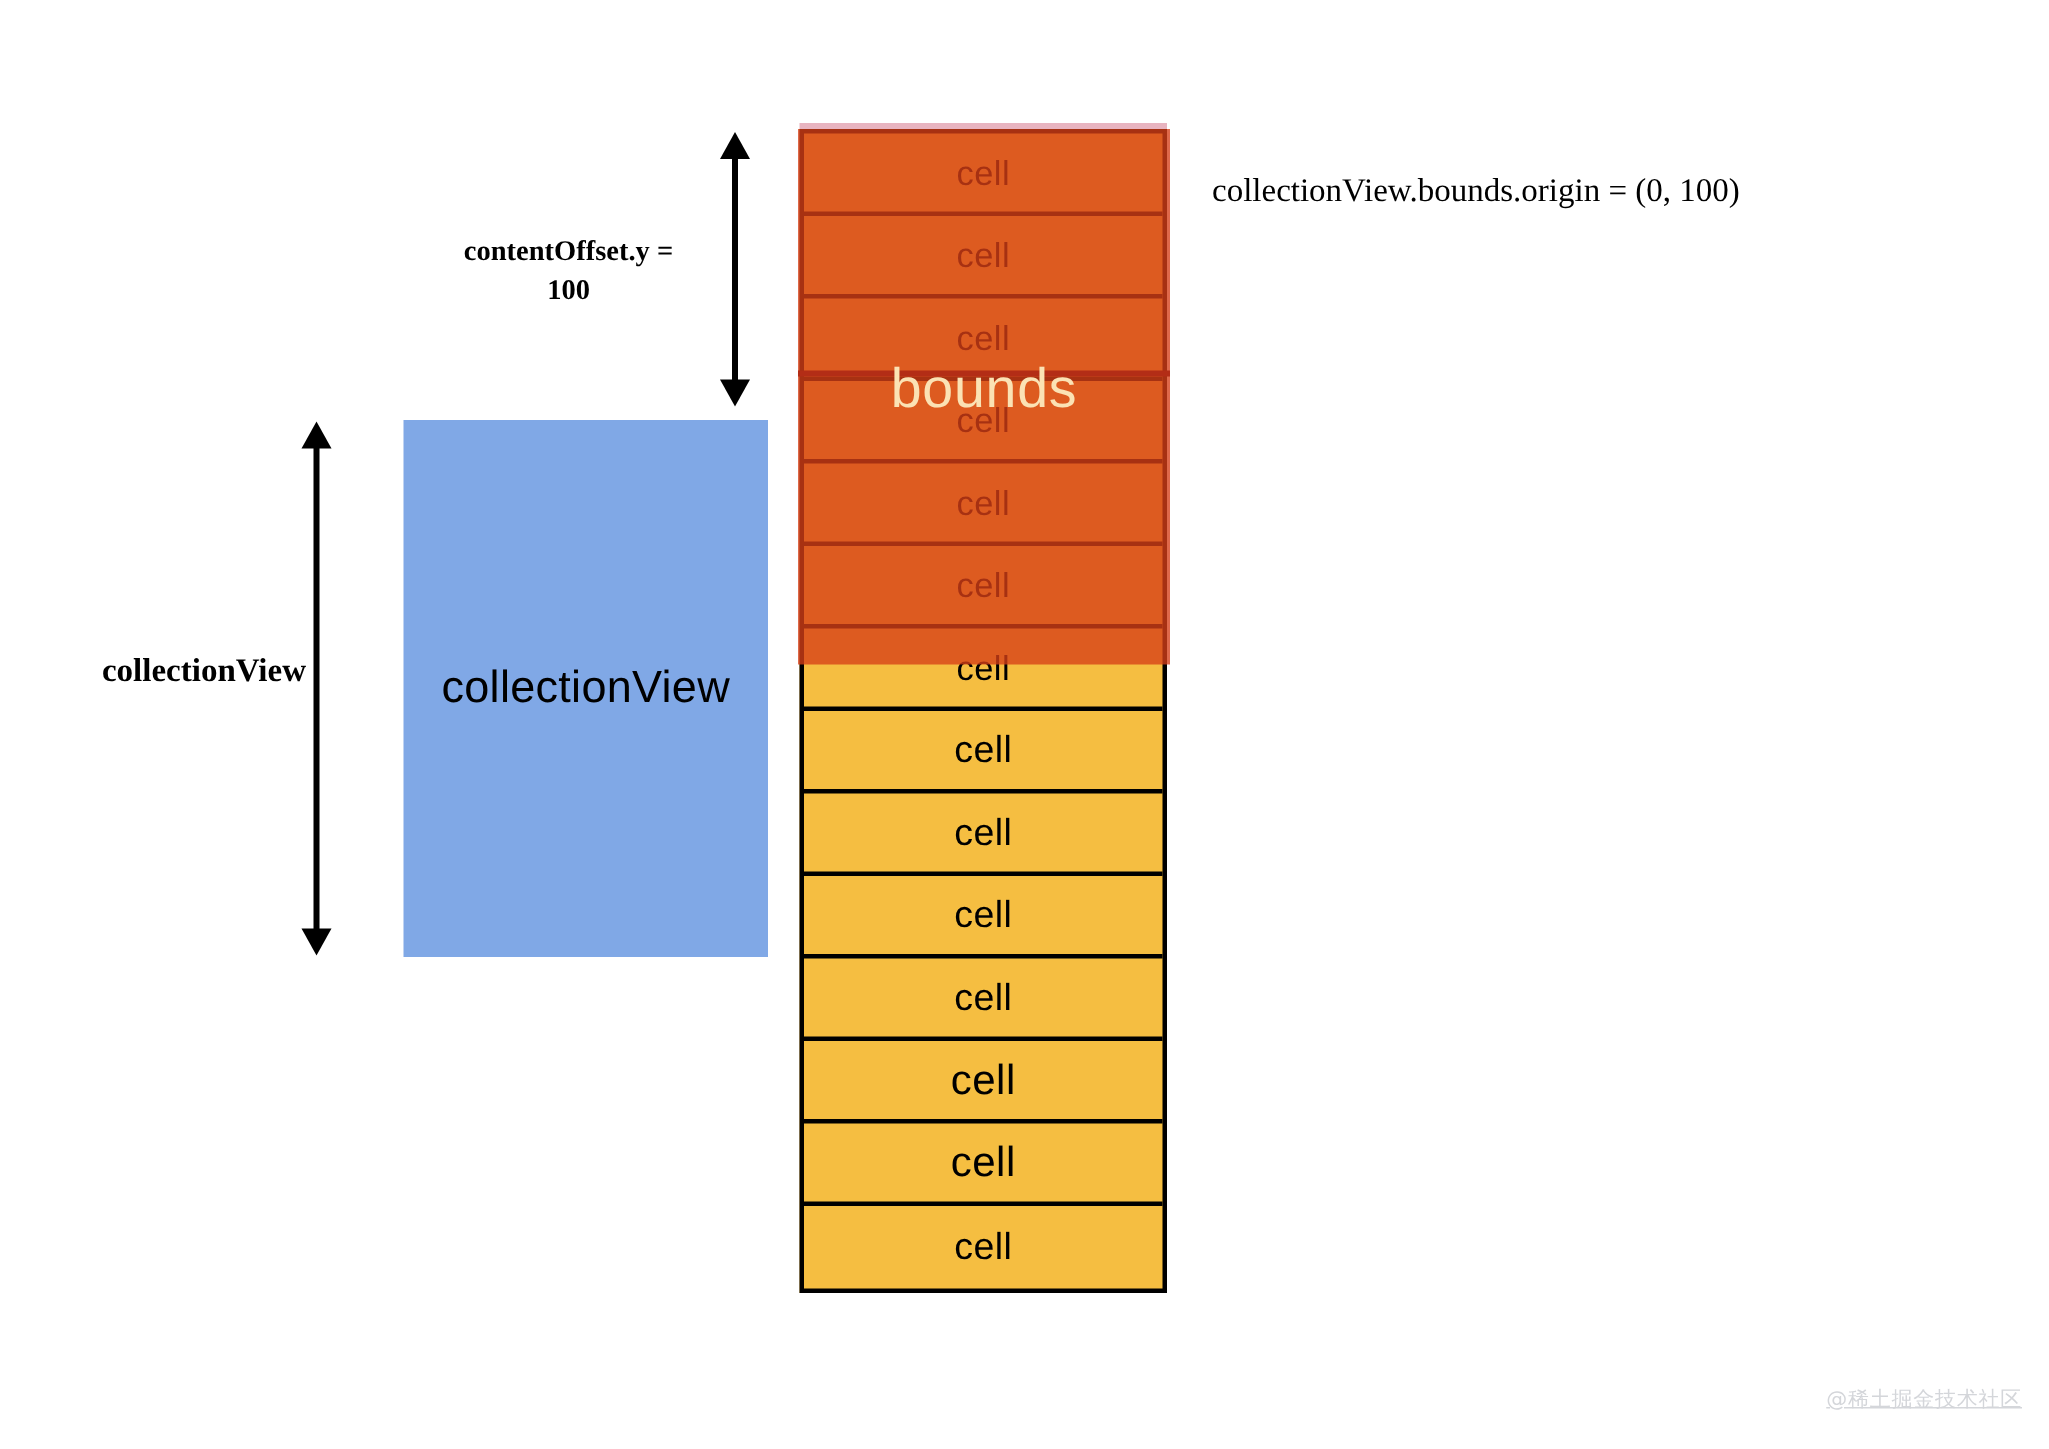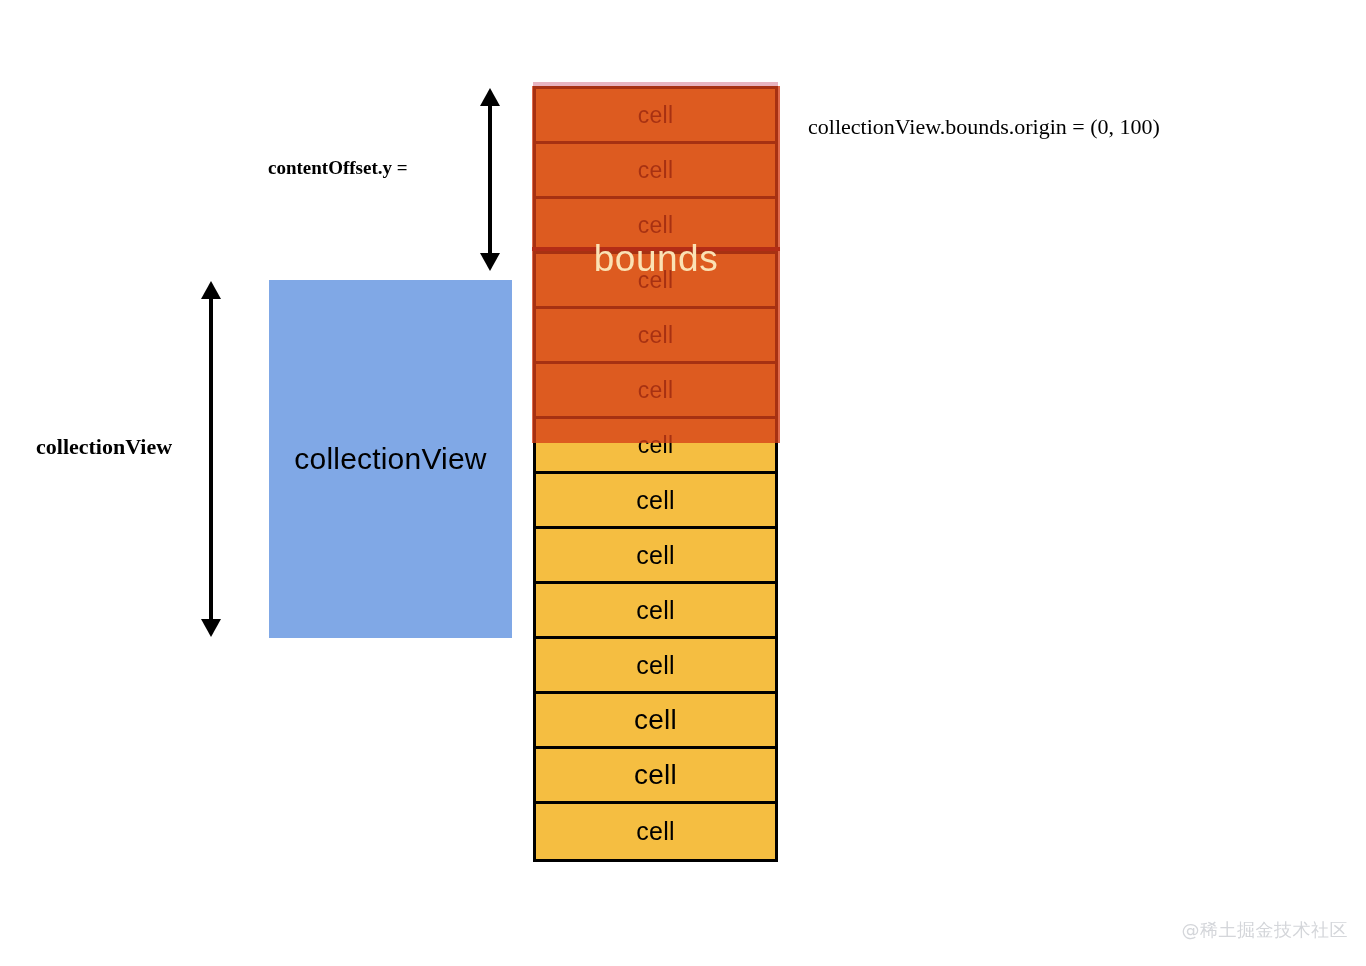--- a/index.html
+++ b/index.html
@@ -137,20 +137,21 @@
 
   #arrow-frame { left: 200px; top: 281px; width: 22px; height: 356px; }
   #arrow-frame .arrow-line { top: 14px; bottom: 14px; }
 
   
   .serif-label {
     position: absolute;
     font-family: "Liberation Serif", "DejaVu Serif", serif;
     color: #000;
     font-weight: bold;
+    text-align: center;
     line-height: 1.35;
   }
   #label-content-offset {
     left: 268px;
     top: 155px;
     width: 222px;
     font-size: 19px;
   }
   #label-frame {
     left: 36px;
@@ -166,23 +167,24 @@
     text-align: left;
     font-weight: normal;
   }
 
   
   #watermark {
     position: absolute;
     right: 18px;
     bottom: 24px;
     color: #D4D6DA;
-    font-size: 18px;
+    font-size: 14px;
     font-family: "DejaVu Sans", sans-serif;
     letter-spacing: 0.5px;
+    text-decoration: underline;
   }
 </style>
 </head>
 <body>
 
 <div class="canvas">
 
   <div id="stack-cap"></div>
 
   <div id="cell-stack">
@@ -245,20 +247,21 @@
   </div>
 
   <div class="arrow-vert" id="arrow-frame">
     <div class="arrow-head up"></div>
     <div class="arrow-line"></div>
     <div class="arrow-head down"></div>
   </div>
 
   <div class="serif-label" id="label-content-offset">
     <div>contentOffset.y =</div>
+    <div>100</div>
   </div>
 
   <div class="serif-label" id="label-frame">
     <div>collectionView</div>
   </div>
 
   <div class="serif-label" id="label-bounds-origin">collectionView.bounds.origin = (0, 100)</div>
 
   <div id="watermark">@稀土掘金技术社区</div>
 

